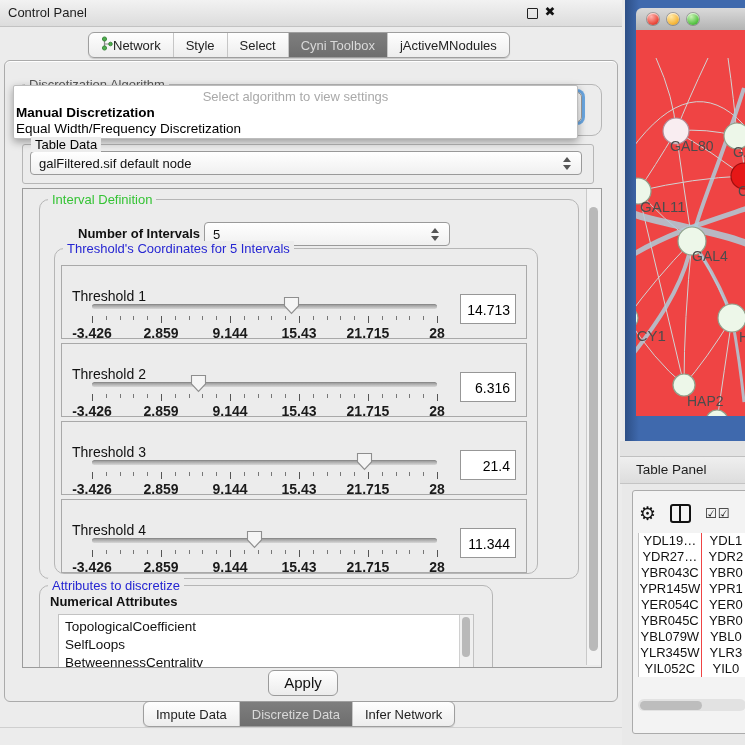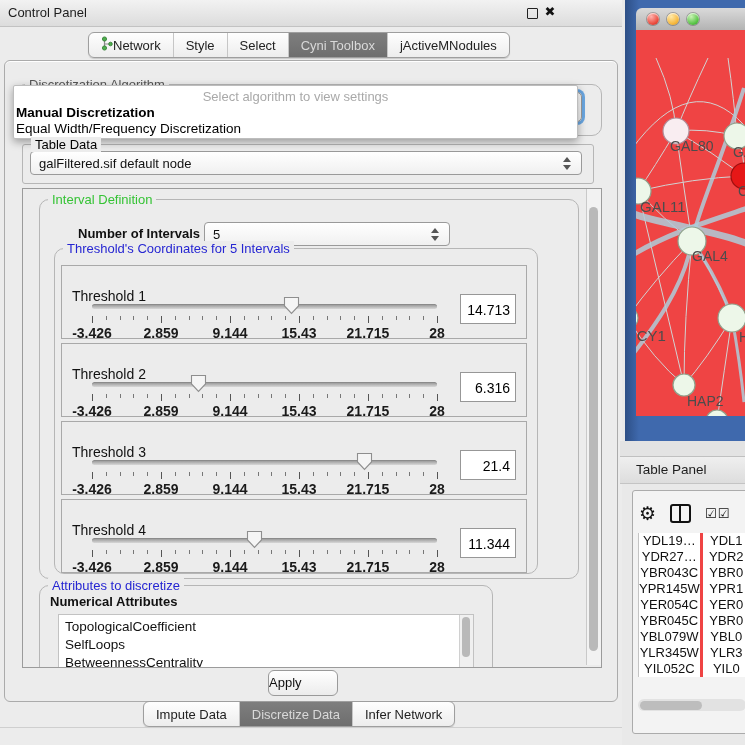--- a/index.html
+++ b/index.html
@@ -77,21 +77,21 @@
   
   #attr-group{position:absolute;left:16px;top:396px;width:452px;height:140px;}
   #attr-label{color:#2626d2;}
   #attr-list-label{position:absolute;left:10px;top:8px;font-size:13px;font-weight:bold;color:#111;}
   #attr-list{position:absolute;left:18px;top:28px;width:414px;height:80px;background:#fff;border:1px solid #c2c2c2;overflow:hidden;}
   #attr-list ul{margin:0;padding:3px 0 0 6px;list-style:none;font-size:13.5px;color:#111;}
   #attr-list li{line-height:18px;}
   #attr-vscroll{position:absolute;right:0;top:0;width:13px;height:100%;background:#f0f0f0;border-left:1px solid #d0d0d0;}
   #attr-vscroll .thumb{position:absolute;left:2px;top:2px;width:8px;height:40px;background:#b9b9b9;border-radius:4px;}
 
-  #apply-btn{left:268px;top:670px;width:68px;height:24px;background:linear-gradient(#ffffff,#ececec);border:1px solid #9a9a9a;border-radius:6px;font-size:13px;color:#111;line-height:23px;}
+  #apply-btn{left:268px;top:670px;width:68px;height:24px;background:linear-gradient(#ffffff,#ececec);border:1px solid #9a9a9a;border-radius:6px;font-size:15px;color:#111;text-align:center;line-height:23px;}
 
   
   #net-window{left:625px;top:0;width:120px;height:441px;background:linear-gradient(90deg,#2d4f86,#3f69ad 14px,#3f69ad);}
   #net-titlebar{left:636px;top:8px;width:109px;height:22px;background:linear-gradient(#dadada,#b3b3b3);border-top-left-radius:6px;border-bottom:1px solid #8e8e8e;}
   .light{position:absolute;top:5px;width:12px;height:12px;border-radius:50%;box-shadow:inset 0 1px 1px rgba(255,255,255,.7),0 0 0 1px rgba(0,0,0,.25);}
   #light-red{left:11px;background:radial-gradient(circle at 35% 30%,#ffb3ae,#ea4a3c 65%,#b92519);}
   #light-yellow{left:31px;background:radial-gradient(circle at 35% 30%,#ffe9a8,#f6b73c 65%,#c98a14);}
   #light-green{left:51px;background:radial-gradient(circle at 35% 30%,#c9f3b4,#57c345 65%,#2e9427);}
   #net-canvas{left:636px;top:30px;width:109px;height:386px;background:#ef4444;overflow:hidden;}
   #net-canvas svg{display:block;}
@@ -102,21 +102,21 @@
 
   #table-window{left:632px;top:490px;width:113px;height:242px;background:#f3f3f3;border:1px solid #ababab;border-radius:3px 0 0 3px;}
   #tp-toolbar{position:absolute;left:6px;top:8px;width:104px;height:28px;display:flex;align-items:center;gap:14px;}
   #gear-ic{font-family:"DejaVu Sans",sans-serif;font-size:19px;color:#111;line-height:22px;}
   #cols-ic{width:17px;height:15px;border:2px solid #111;border-radius:3px;position:relative;}
   #cols-ic:after{content:"";position:absolute;left:7px;top:0;width:2px;height:15px;background:#111;}
   .chk-ic{font-family:"DejaVu Sans",sans-serif;font-size:13px;color:#111;}
   #tp-table{position:absolute;left:5px;top:42px;width:108px;}
   .tr{display:flex;height:16px;background:#fff;}
   .td{font-size:13px;color:#111;text-align:center;white-space:nowrap;overflow:hidden;}
-  .c1{width:69px;border-right:3px solid #ef4444;}
+  .c1{width:69px;border-right:1px solid #ef4444;}
   .c2{width:45px;padding-left:4px;text-align:center;}
   #tp-head{display:flex;height:23px;border:1px solid #9db6c2;border-bottom:1px solid #8fa9b6;}
   .th{font-size:13px;color:#111;display:flex;align-items:center;justify-content:center;}
   #th1{width:69px;background:#bcdcec;border-right:1px solid #9db6c2;}
   #th2{width:43px;background:#ececec;justify-content:flex-start;padding-left:6px;}
   #tp-body{border-left:1px solid #c4c4c4;}
   #tp-hscroll{position:absolute;left:5px;top:208px;width:108px;height:12px;background:#e2e2e2;border-radius:6px;}
   #tp-hscroll .thumb{position:absolute;left:2px;top:1.5px;width:62px;height:9px;background:#bdbdbd;border-radius:5px;}
 
   .net-label{font-size:14px;fill:#4c4c4c;}

